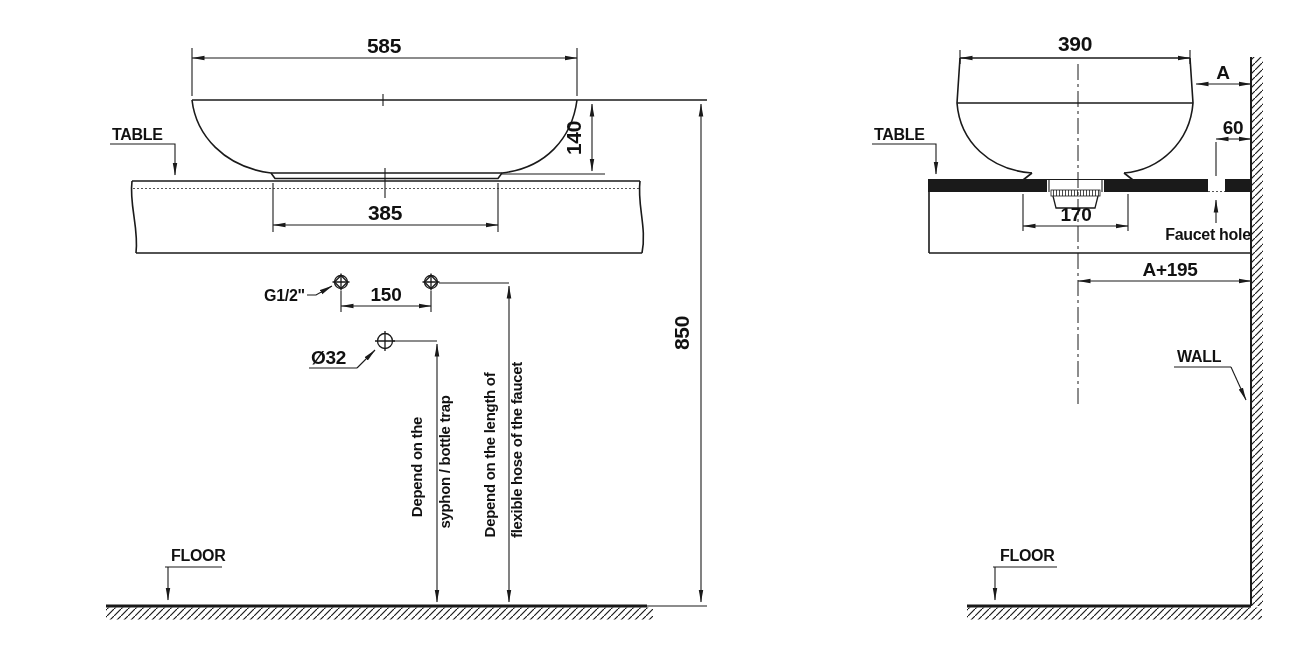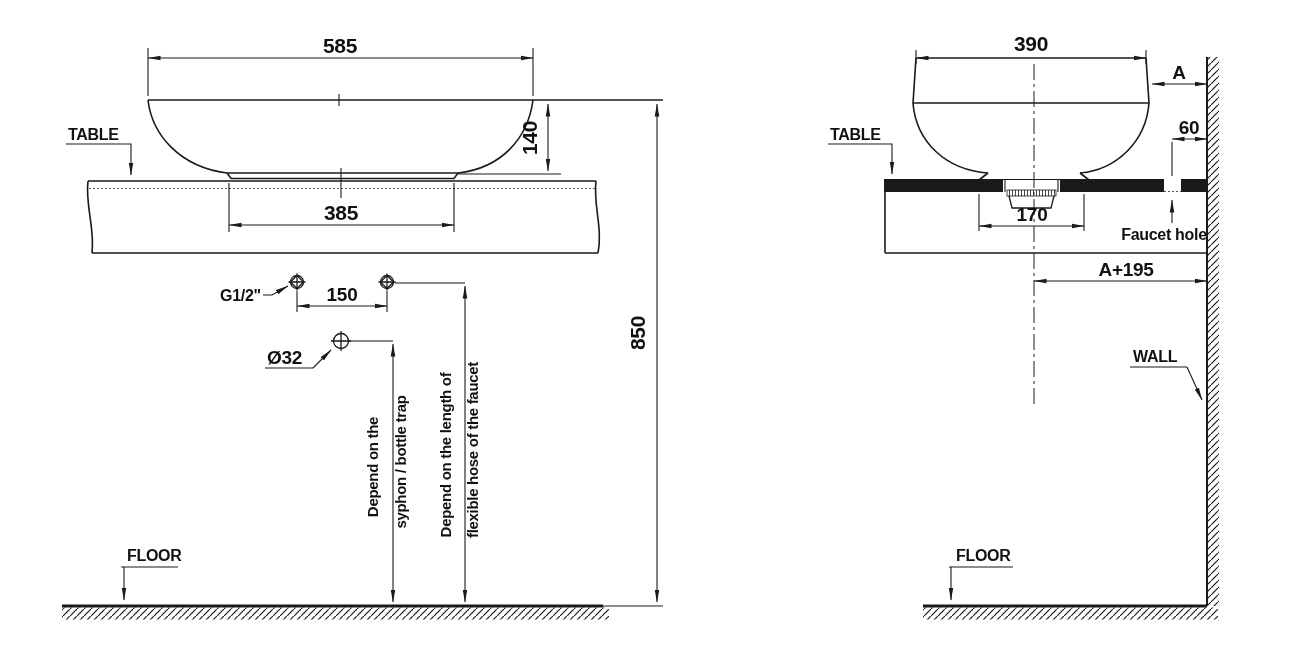--- a/index.html
+++ b/index.html
@@ -1,17 +1,17 @@
 <!DOCTYPE html>
 <html><head>
 <meta charset="utf-8">
 <style>
   html,body{margin:0;padding:0;background:#ffffff;}
   body{width:1313px;height:655px;overflow:hidden;}
-  .drawing-wrap{position:relative;width:1251px;height:655px;background:#fff;}
+  .drawing-wrap{position:relative;width:1251px;height:655px;background:#fff;margin-left:44px;}
   svg text{
     font-family:"Liberation Sans","DejaVu Sans",sans-serif;
     font-weight:bold;
     fill:#111111;
     letter-spacing:-0.3px;
   }
   .t15{font-size:15px;}
   .t16{font-size:16px;}
   .t19{font-size:19px;}
   .t21{font-size:21px;}

